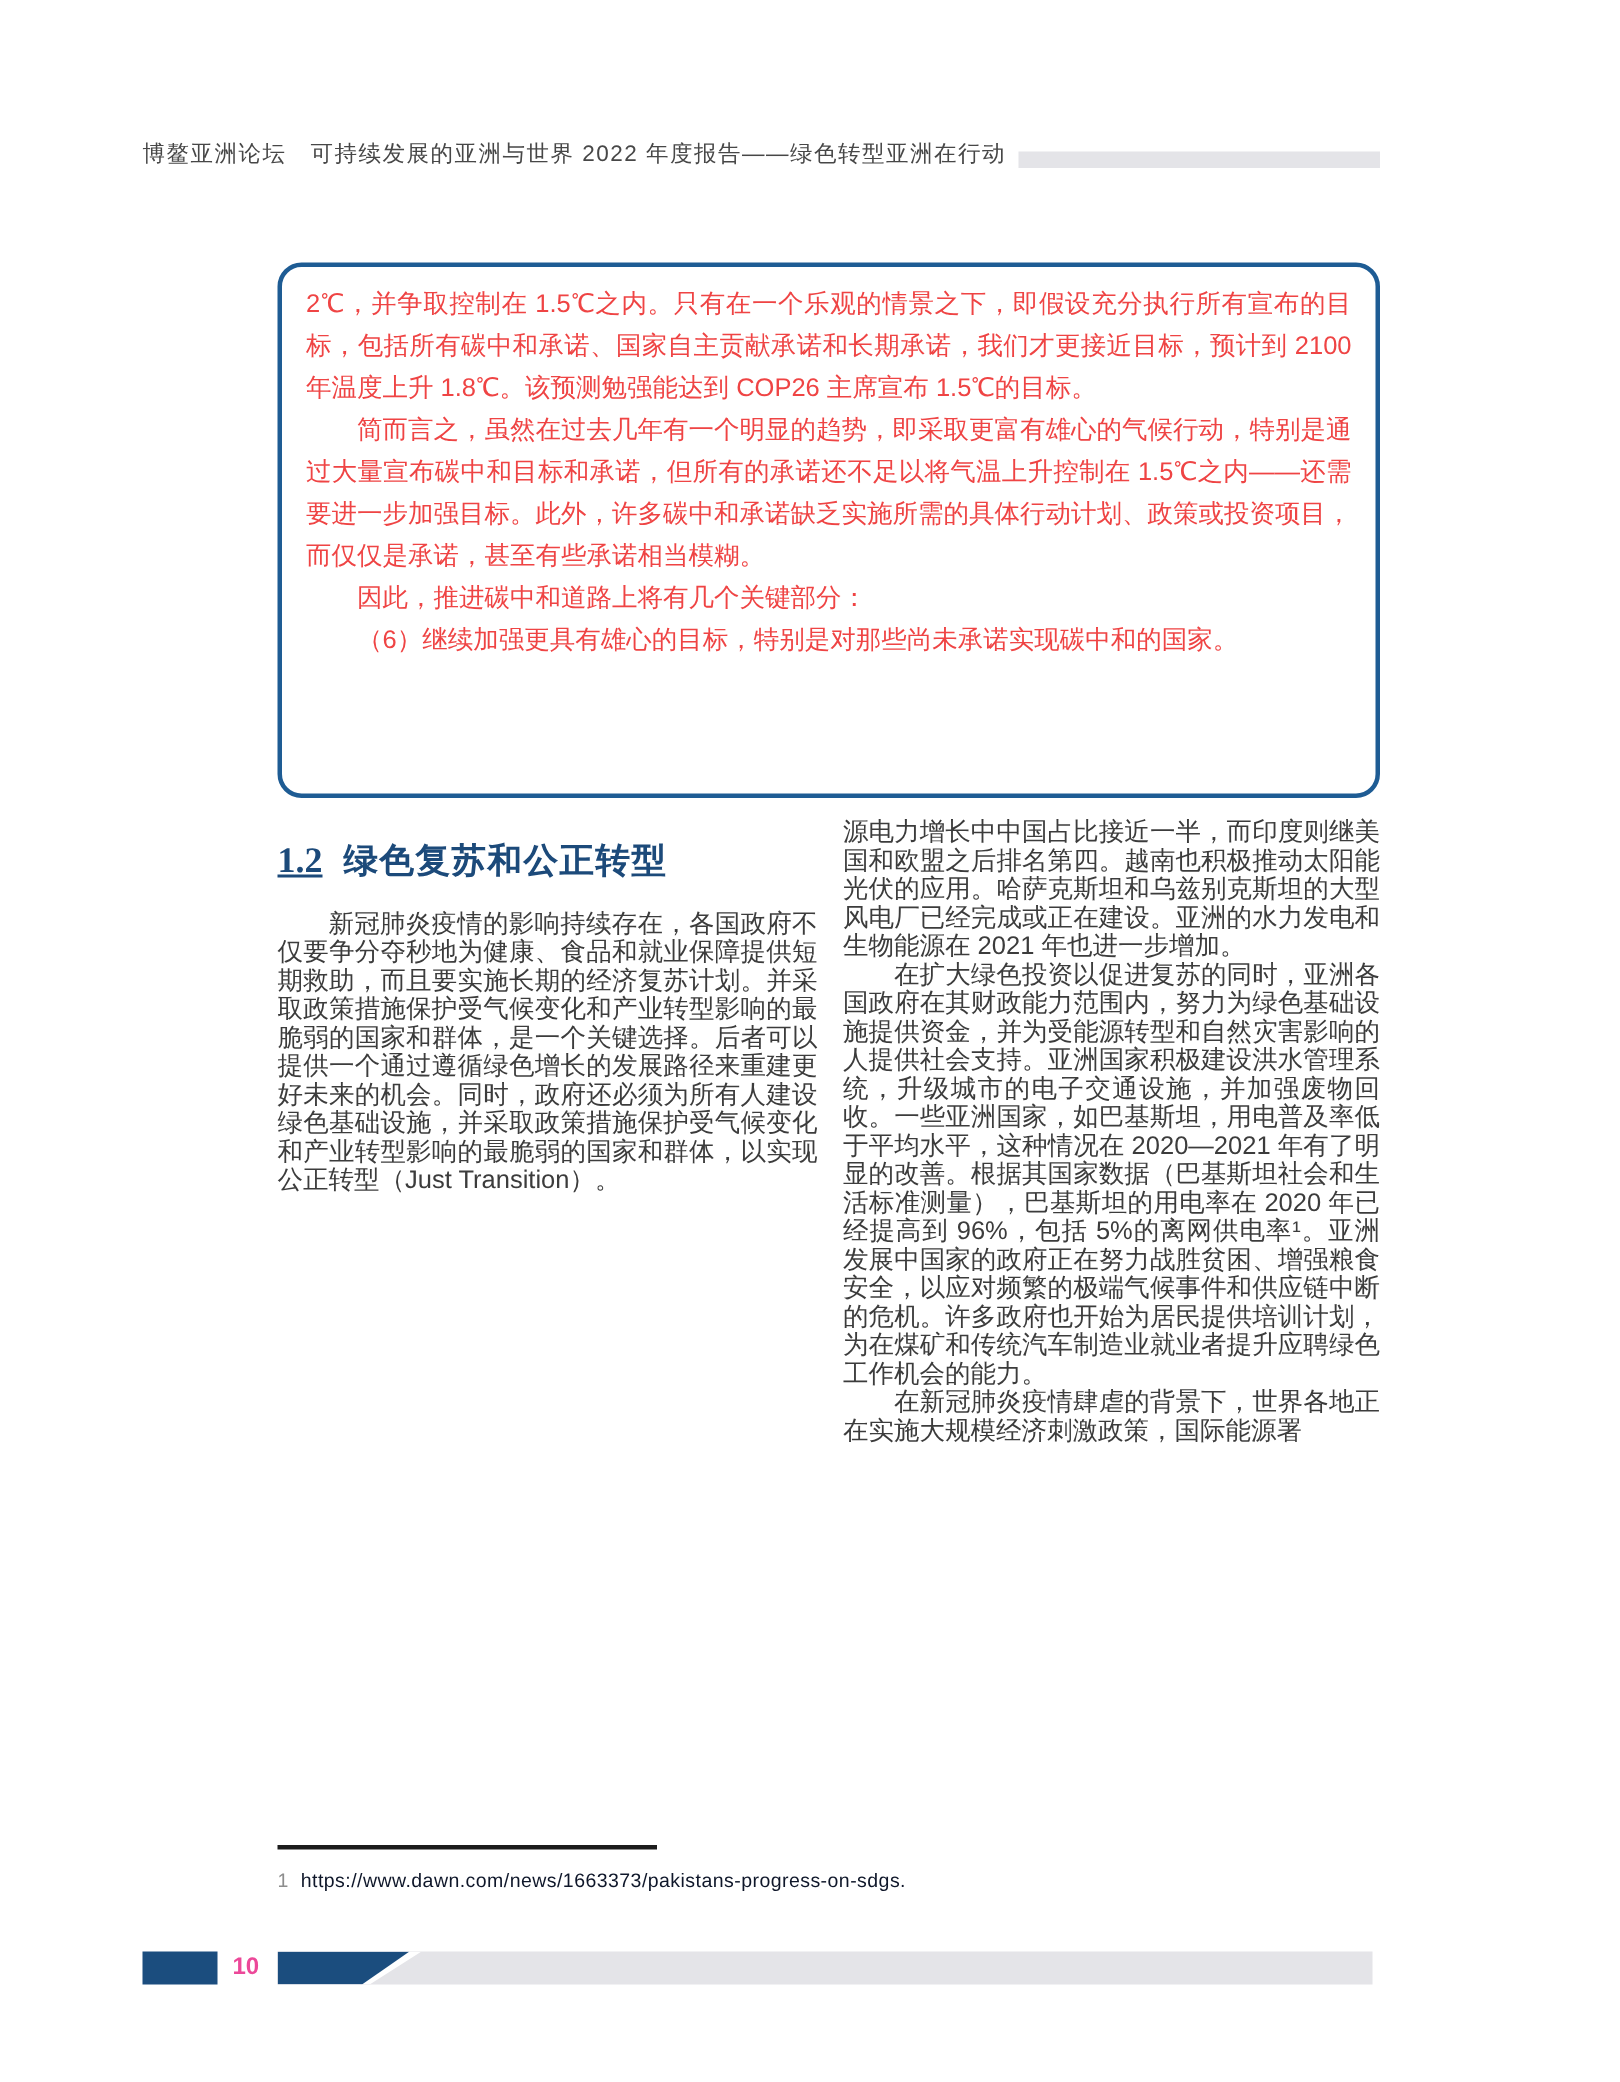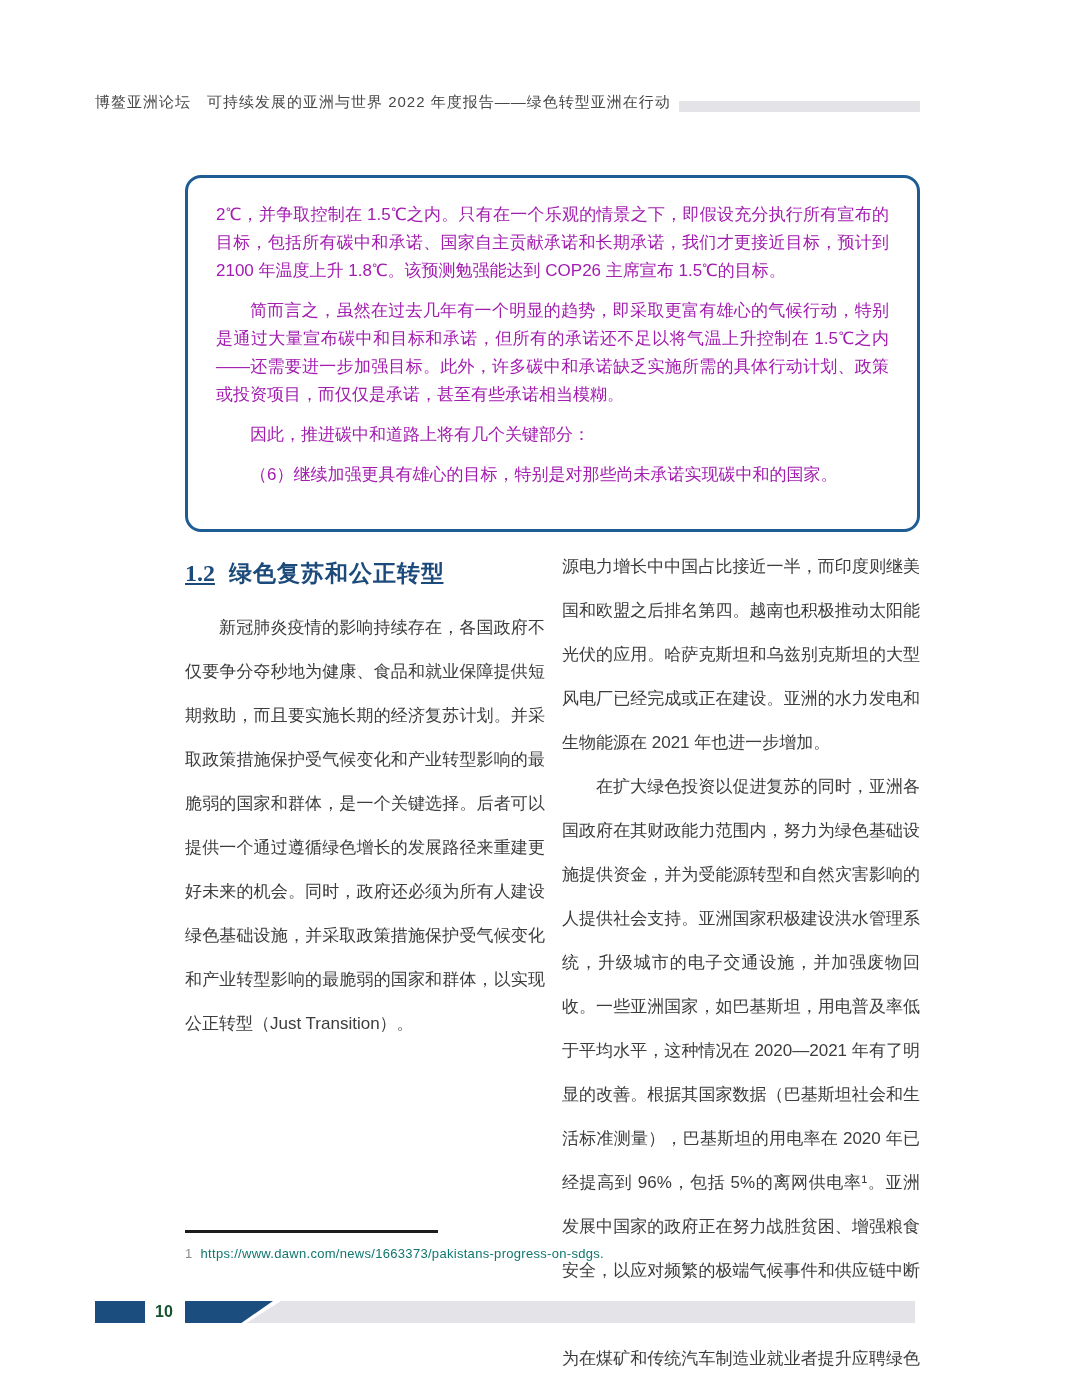--- a/index.html
+++ b/index.html
@@ -26,32 +26,32 @@
   }
 
   
   .callout {
     position: absolute; left: 185px; top: 175px; width: 735px; height: 357px;
     border: 3px solid #1e5c94; border-radius: 16px;
     padding: 11px 16px 0 16px;
     overflow: hidden;
   }
   .callout .para {
-    margin: 12px; font-size: 17px; line-height: 28px;
-    text-align: justify; color: #a21caf;
+    margin: 0; font-size: 17px; line-height: 28px;
+    text-align: justify; color: #ef4444;
   }
 
   
   .col {
     position: absolute; top: 545px;
   }
   .col-left  { left: 185px; width: 360px; }
   .col-right { left: 562px; width: 358px; }
   .col .para {
-    margin: 0; font-size: 17px; line-height: 44px;
+    margin: 0; font-size: 17px; line-height: 19px;
     text-align: justify; color: #3c3c3c;
   }
   .indent { text-indent: 2em; }
 
   .section-heading {
     margin: 13px 0 17px 0;
     color: #1c4a7a; font-weight: bold;
     display: flex; align-items: baseline;
   }
   .section-number {
@@ -62,30 +62,30 @@
     font-size: 23px; letter-spacing: 1px;
   }
 
   
   .footnote { position: absolute; left: 185px; top: 1230px; width: 560px; }
   .footnote-rule { width: 253px; height: 3px; background: #1c1c1c; }
   .footnote-line {
     margin-top: 13px; font-size: 13px; color: #8d8d8d; letter-spacing: 0.3px;
   }
   .footnote-marker { margin-right: 8px; }
-  .footnote-link { color: #0f766e; text-decoration: none; }
+  .footnote-link { color: #0f172a; text-decoration: none; }
 
   
   .footer { position: absolute; left: 95px; top: 1301px; width: 820px; height: 22px; }
   .footer-block {
     position: absolute; left: 0; top: 0; width: 50px; height: 22px; background: #1b4d7e;
   }
   .footer-page {
     position: absolute; left: 60px; top: 0; height: 22px; line-height: 22px;
-    font-size: 16px; font-weight: bold; color: #14532d;
+    font-size: 16px; font-weight: bold; color: #ec4899;
   }
   .footer-bar {
     position: absolute; left: 90px; right: 0; top: 0; height: 22px; background: #e4e4e8;
   }
   .footer-slant-white {
     position: absolute; left: 0; top: 0; width: 96px; height: 22px; background: #ffffff;
     clip-path: polygon(0 0, 100% 0, 64% 100%, 0 100%);
   }
   .footer-slant-blue {
     position: absolute; left: 0; top: 0; width: 88px; height: 22px; background: #1b4d7e;

